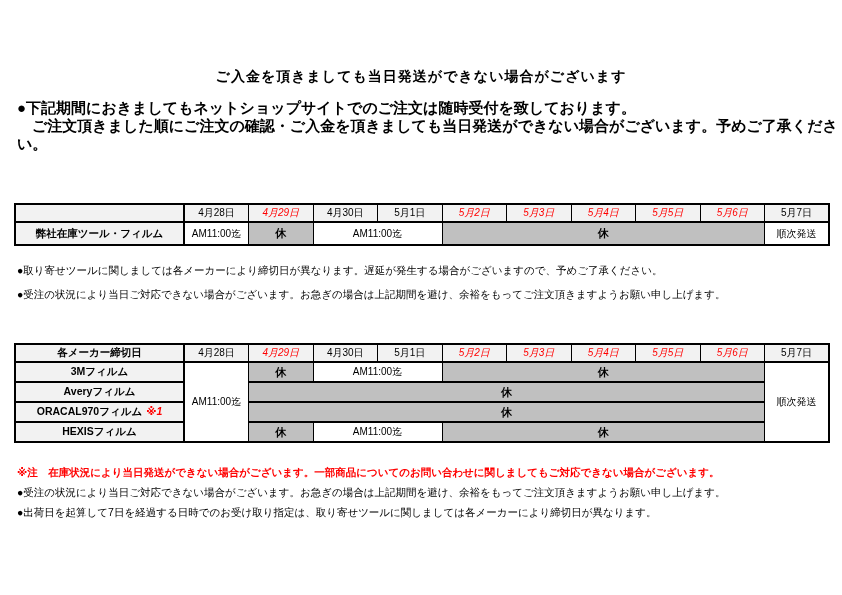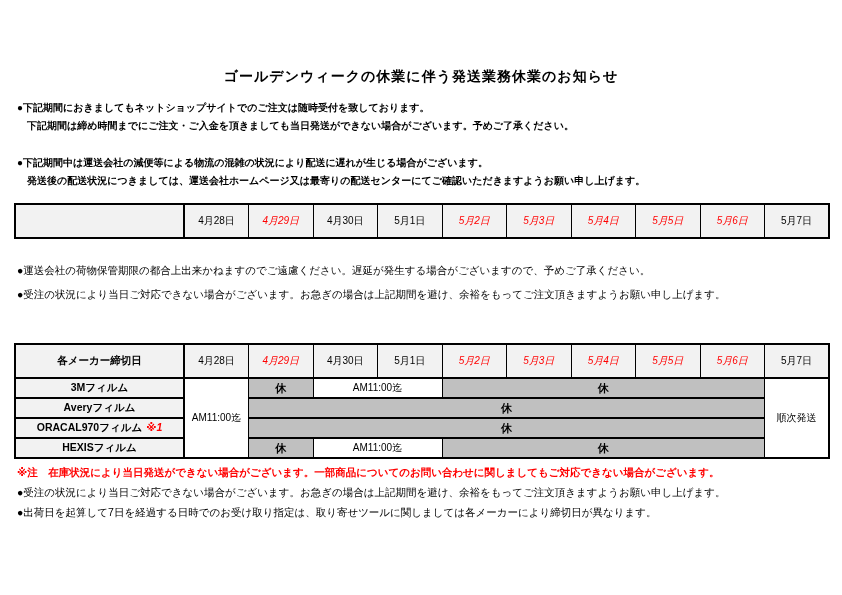--- a/index.html
+++ b/index.html
@@ -5,21 +5,21 @@
   * { margin:0; padding:0; box-sizing:border-box; }
   html,body { background:#ffffff; }
   .page {
     position:relative; width:842px; height:595px; background:#ffffff;
     font-family:"Liberation Sans","DejaVu Sans",sans-serif; color:#000000; overflow:hidden;
   }
   .title {
     position:absolute; top:68px; left:0; width:100%; text-align:center;
     font-size:14px; font-weight:bold; letter-spacing:1px;
   }
-  .para { position:absolute; left:17px; font-size:10px; font-weight:bold; line-height:18px; }
+  .para { position:absolute; left:17px; font-size:15px; font-weight:bold; line-height:18px; }
   #intro1 { top:99px; }
   #intro2 { top:154px; }
   .notes { position:absolute; left:17px; font-size:10.5px; }
   #midnotes { top:258px; }
   #midnotes .note-line { line-height:24px; }
   #bottomnotes { top:482px; }
   #bottomnotes .note-line { line-height:20px; }
   .warning {
     position:absolute; left:17px; top:466px; font-size:10.5px; font-weight:bold; color:#ff0000;
   }
@@ -30,68 +30,72 @@
   #table1 { top:203px; }
   #table2 { top:343px;border-radius:28px; }
   .sched td {
     border:1px solid #000; border-top-width:2px; border-bottom-width:2px;
     text-align:center; vertical-align:middle; padding:0; background:#ffffff; overflow:hidden;
   }
   .sched td.lab {
     background:#f2f2f2; font-weight:bold; font-size:10.5px; border-right-width:2px;
   }
   .sched td.hdr { background:#f2f2f2; height:18px; }
-  .sched tr.hrow td { height:34px; }
+  .sched tr.hrow td { height:18px; }
   #table1 tr.drow td { height:23px; }
   #table2 tr.drow td { height:20px; }
   .sched td.closed { background:#c0c0c0; font-weight:bold; font-size:11px; }
   .red { color:#ff0000;font-style:italic; }
   .row-note { margin-left:4px; }
 </style>
 </head>
 <body>
 
 <div class="page">
 
-  <div class="title">ゴールデンウィークの休業に伴う発送業務休業のお知らせ</div>
+  <div class="title">ご入金を頂きましても当日発送ができない場合がございます</div>
 
   <div class="para" id="intro1">
     <div>●下記期間におきましてもネットショップサイトでのご注文は随時受付を致しております。</div>
-    <div>　下記期間は締め時間までにご注文・ご入金を頂きましても当日発送ができない場合がございます。予めご了承ください。</div>
+    <div>　ご注文頂きました順にご注文の確認・ご入金を頂きましても当日発送ができない場合がございます。予めご了承ください。</div>
   </div>
 
-  <div class="para" id="intro2">
-    <div>●下記期間中は運送会社の減便等による物流の混雑の状況により配送に遅れが生じる場合がございます。</div>
-    <div>　発送後の配送状況につきましては、運送会社ホームページ又は最寄りの配送センターにてご確認いただきますようお願い申し上げます。</div>
-  </div>
 
   <table class="sched" id="table1">
     <colgroup>
       <col style="width:169px">
       <col span="10" style="width:64.5px">
     </colgroup>
     <tbody>
         <tr class="hrow">
       <td class="lab hdr"></td>
       <td class="hdr">4月28日</td>
       <td class="hdr red">4月29日</td>
       <td class="hdr">4月30日</td>
       <td class="hdr">5月1日</td>
       <td class="hdr red">5月2日</td>
       <td class="hdr red">5月3日</td>
       <td class="hdr red">5月4日</td>
       <td class="hdr red">5月5日</td>
       <td class="hdr red">5月6日</td>
       <td class="hdr">5月7日</td>
     </tr>
+    <tr class="drow">
+      <td class="lab">弊社在庫ツール・フィルム</td>
+      <td>AM11:00迄</td>
+      <td class="closed">休</td>
+      <td colspan="2">AM11:00迄</td>
+      <td colspan="5" class="closed">休</td>
+      <td>順次発送</td>
+    </tr>
   </tbody>
     </table>
 
   <div class="notes" id="midnotes">
-    <div class="note-line">●運送会社の荷物保管期限の都合上出来かねますのでご遠慮ください。遅延が発生する場合がございますので、予めご了承ください。</div>
+    <div class="note-line">●取り寄せツールに関しましては各メーカーにより締切日が異なります。遅延が発生する場合がございますので、予めご了承ください。</div>
     <div class="note-line">●受注の状況により当日ご対応できない場合がございます。お急ぎの場合は上記期間を避け、余裕をもってご注文頂きますようお願い申し上げます。</div>
   </div>
 
   <table class="sched" id="table2">
     <colgroup>
       <col style="width:169px">
       <col span="10" style="width:64.5px">
     </colgroup>
     <tbody>
         <tr class="hrow">

